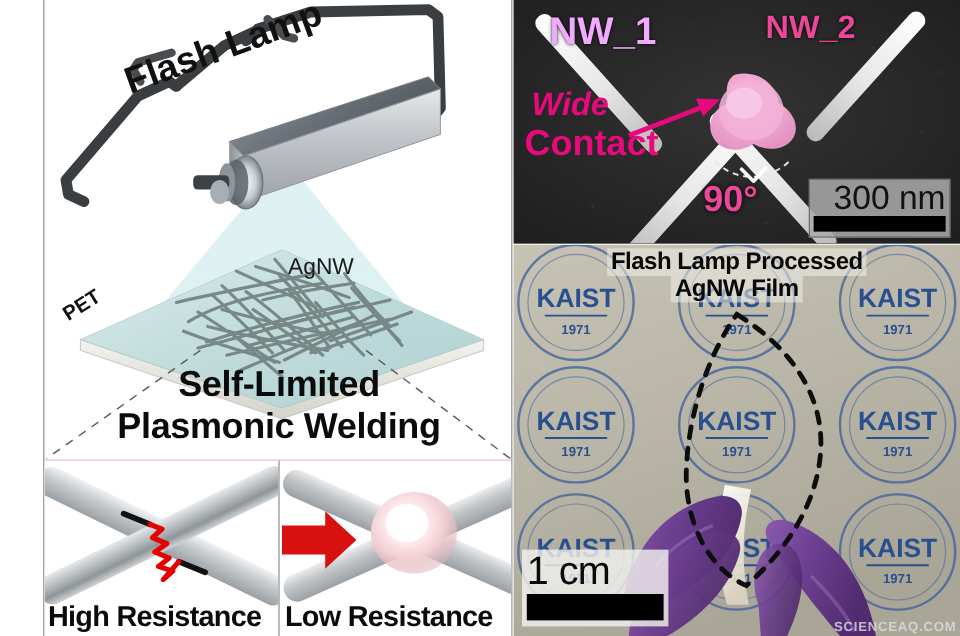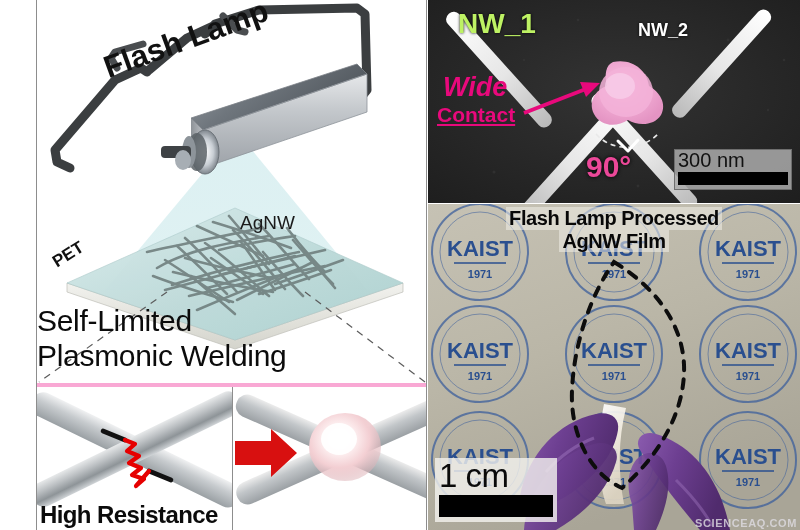--- a/index.html
+++ b/index.html
@@ -80,39 +80,40 @@
     transform-origin: left top;
     white-space: nowrap;
   }
 
   
   .center-caption {
     position: absolute;
     left: 0;
     top: 303px;
     width: 391px;
+    text-align: center;
     font-size: 30px;
-    font-weight: 400;
+    font-weight: 700;
     color: #0b0b0b;
     line-height: 1.17;
     letter-spacing: -0.3px;
     z-index: 6;
   }
 
   
   .guide-svg { position: absolute; left: 0; top: 0; z-index: 2; }
 
   
   .sub-panels {
     position: absolute;
     left: 0px;
     top: 383px;
     width: 390px;
     height: 147px;
-    border-top: 4px solid #f9a8d4;
+    border-top: 1px solid #f9a8d4;
     box-sizing: border-box;
     display: flex;
   }
   .sub-panel {
     position: relative;
     width: 50%;
     height: 100%;
     background: #ffffff;
     overflow: hidden;
   }
@@ -153,44 +154,44 @@
     background: #232323;
     overflow: hidden;
   }
   .sem-panel svg { position: absolute; left: 0; top: 0; }
   .sem-txt {
     position: absolute;
     font-weight: 700;
     white-space: nowrap;
     z-index: 5;
   }
-  .nw1 { left: 30px;  top: 8px;  font-size: 28px; color: #bef264; text-shadow: 0 0 3px #000; }
-  .nw2 { left: 210px; top: 20px;  font-size: 18px; color: #ffffff; text-shadow: 0 0 3px #000; }
+  .nw1 { left: 30px;  top: 8px;  font-size: 32px; color: #f0abfc; text-shadow: 0 0 3px #000; }
+  .nw2 { left: 210px; top: 8px;  font-size: 27px; color: #ec4899; text-shadow: 0 0 3px #000; }
   .wide1 { left: 15px; top: 72px; font-size: 27px; color: #e8097c; font-style: italic; }
-  .wide2 { left: 9px;  top: 103px; font-size: 21px; color: #e8097c; text-decoration: underline; }
+  .wide2 { left: 9px;  top: 103px; font-size: 30px; color: #e8097c; }
   .ang {
     left: 158px; top: 150px; font-size: 30px; color: #ec4899;
     text-shadow: 0 0 4px #000;
   }
   .scalebar-nm {
     position: absolute;
     left: 246px;
     top: 149px;
     width: 118px;
     background: rgba(170,170,170,0.86);
     border: 1px solid #6e6e6e;
     padding: 0px 3px 4px 3px;
     box-sizing: border-box;
     z-index: 6;
   }
   .scalebar-nm .lbl {
-    font-size: 20px;
+    font-size: 28px;
     font-weight: 400;
     color: #111111;
-    text-align: left;
+    text-align: right;
     line-height: 1.05;
     letter-spacing: 0px;
   }
   .scalebar-nm .bar {
     height: 13px;
     background: #000000;
     margin-top: 1px;
   }
 
   
@@ -448,20 +449,21 @@
           <g transform="rotate(-24 112 62)">
             <rect x="-6" y="51" width="236" height="23" rx="11" fill="url(#wireC)"></rect>
           </g>
           <ellipse cx="112" cy="60" rx="36" ry="34" fill="url(#weldGlow)"></ellipse>
           <ellipse cx="106" cy="52" rx="18" ry="16" fill="#ffffff" opacity="0.92"></ellipse>
 
           <g>
             <polygon points="2,54 38,54 38,42 64,66 38,90 38,78 2,78" fill="#d81010"></polygon>
           </g>
         </svg>
+        <div class="sub-caption">Low Resistance</div>
       </div>
 
     </div>
   </div>
 
   <div class="right-col">
 
     <div class="sem-panel">
       <svg width="372" height="203">
         <defs>

